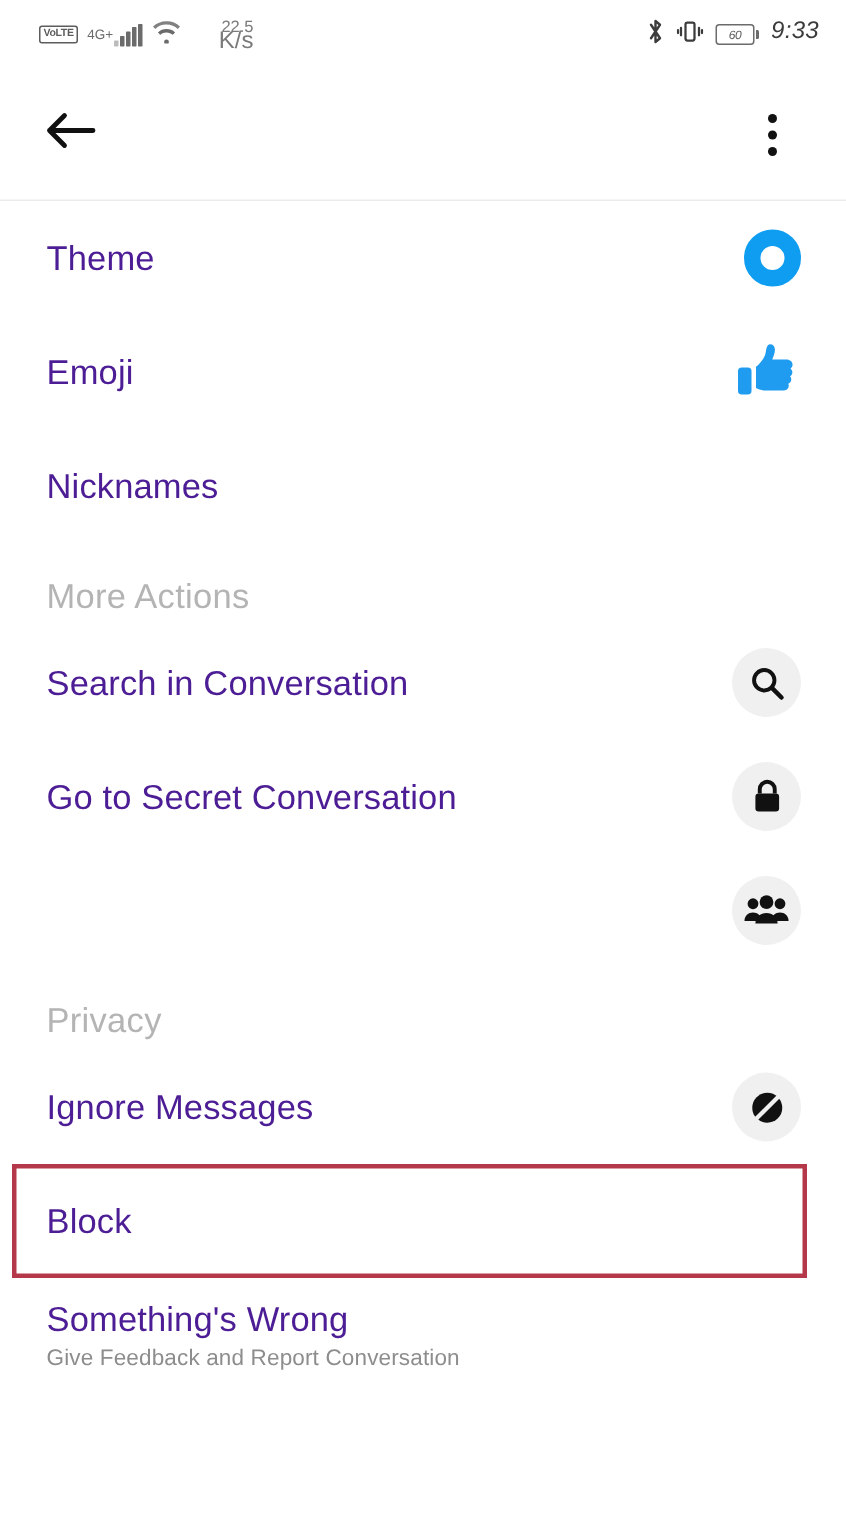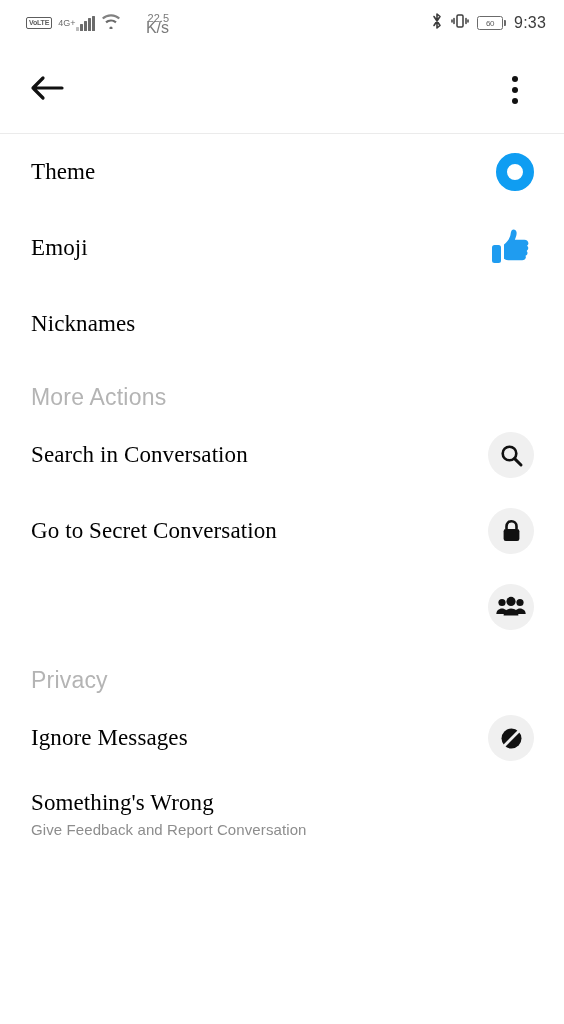--- a/index.html
+++ b/index.html
@@ -18,21 +18,21 @@
   }
 
   
   .statusbar {
     height:46px; flex:0 0 46px;
     display:flex; align-items:center;
     padding:0 18px 0 26px;
     color:#4a4a4a;
   }
   .sb-left { display:flex; align-items:center; gap:6px; }
-  .sb-right { margin-left:auto; display:flex; align-items:center; gap:8px; }
+  .sb-right { margin-left:auto; display:flex; gap:8px;font-style:italic; }
 
   .volte-badge {
     border:1.5px solid #5d5d5d;
     border-radius:2px;
     font-size:7px; font-weight:bold;
     letter-spacing:-0.2px;
     padding:1px 2px 1px 2px;
     line-height:8px;
     color:#5d5d5d;
   }
@@ -89,23 +89,22 @@
   .list { flex:1; overflow:hidden; }
 
   .row {
     display:flex; align-items:center;
     padding:0 30px 0 31px;
     min-height:76px;
     background:#fff;
   }
   .row .texts { display:flex; flex-direction:column; justify-content:center; }
   .row .title {
-    font-size:23px; color:#000000; line-height:30px;
+    font-size:23px; color:#4c1d95; line-height:30px;
     letter-spacing:0.1px;
-    font-family:Liberation Serif, serif;
   }
   .row .sub {
     font-size:15px; color:#8d8d8d; line-height:20px;
     margin-top:2px; letter-spacing:0.1px;
   }
   .row .trail { margin-left:auto; display:flex; align-items:center; }
 
   .section-header {
     padding:22px 31px 6px 31px;
     font-size:23px; color:#b4b4b4; letter-spacing:0.2px;
@@ -291,20 +290,28 @@
       <div class="trail">
         <span class="badge">
           <svg width="27" height="27" viewBox="0 0 27 27">
             <circle cx="13.5" cy="13.5" r="10" fill="#111"></circle>
             <path d="M5.8 21.2L21.2 5.8" stroke="#f0f0f0" stroke-width="2.8" stroke-linecap="round"></path>
           </svg>
         </span>
       </div>
     </div>
 
+    <div class="highlight-wrap">
+      <div class="row">
+        <div class="texts">
+          <span class="title">Block</span>
+        </div>
+      </div>
+      <div class="highlight-box"></div>
+    </div>
 
     <div class="row">
       <div class="texts">
         <span class="title">Something's Wrong</span>
         <span class="sub">Give Feedback and Report Conversation</span>
       </div>
     </div>
 
   </div>
 </div>

